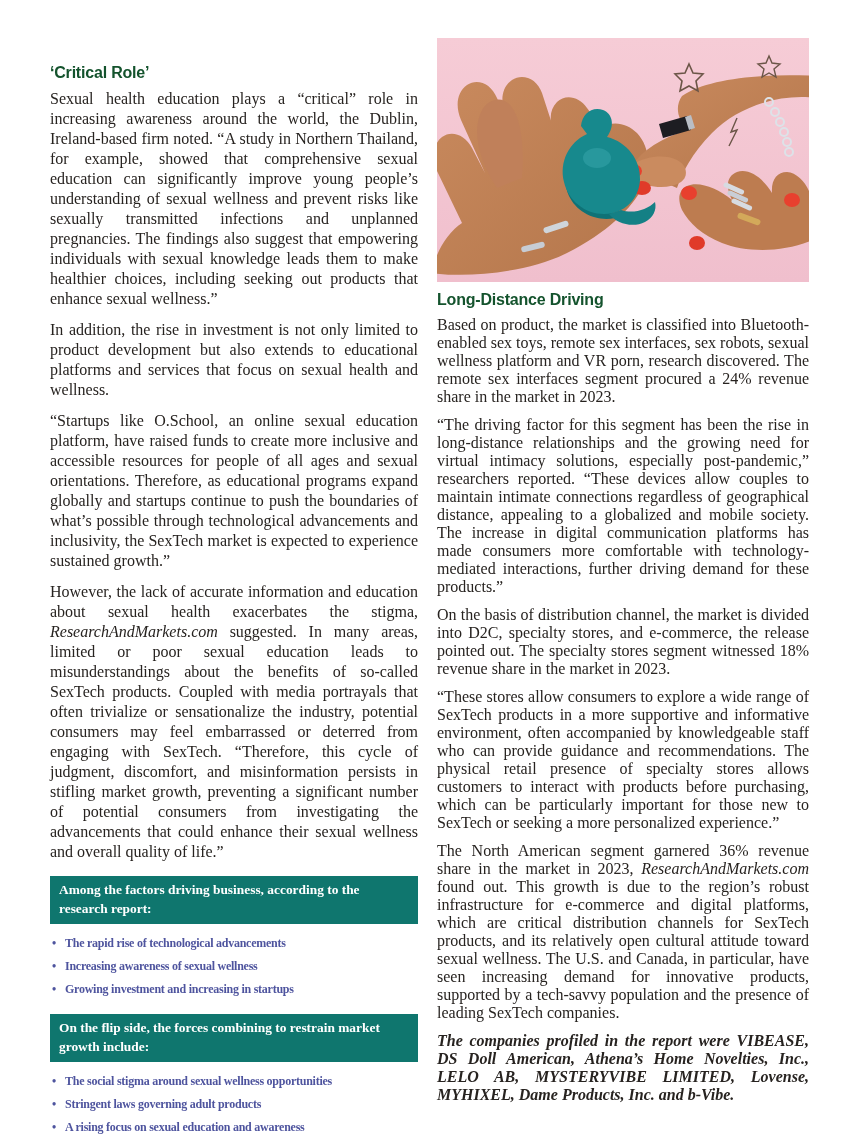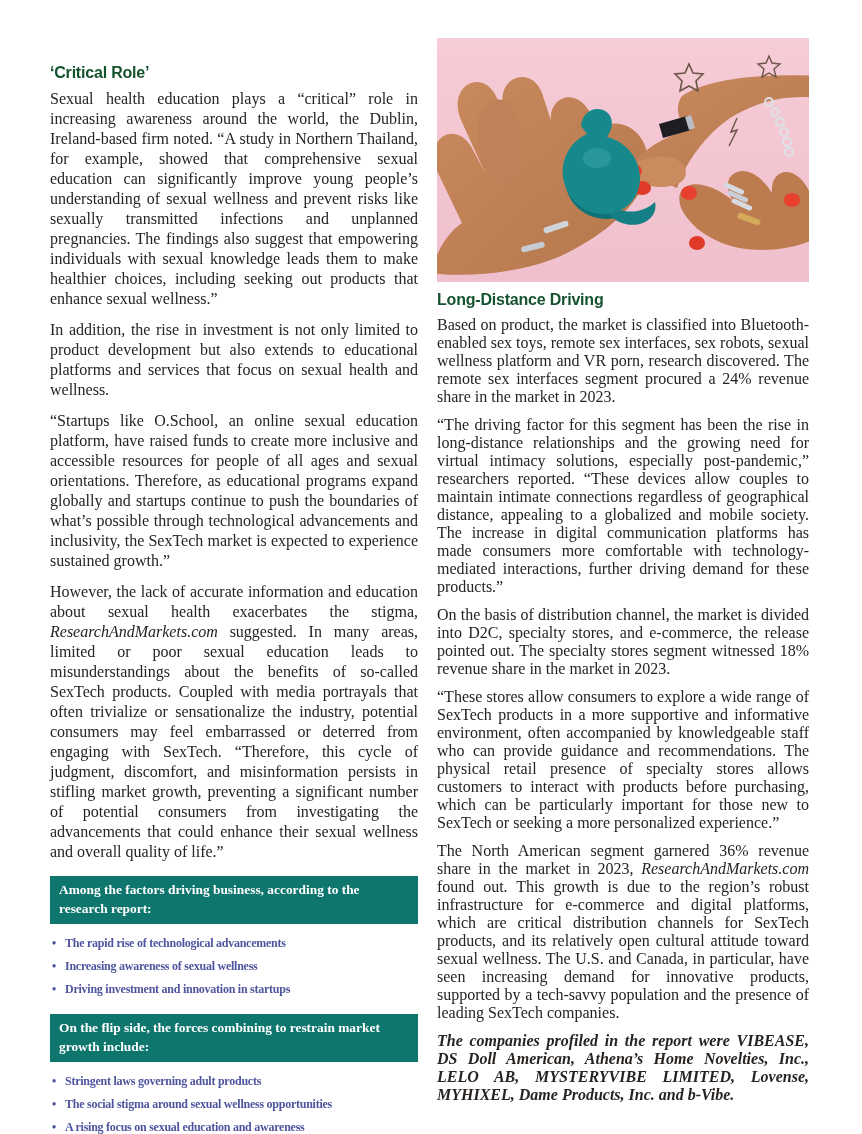--- a/index.html
+++ b/index.html
@@ -92,27 +92,27 @@
 
     <p class="body">Sexual health education plays a “critical” role in increasing awareness around the world, the Dublin, Ireland-based firm noted. “A study in Northern Thailand, for example, showed that comprehensive sexual education can significantly improve young people’s understanding of sexual wellness and prevent risks like sexually transmitted infections and unplanned pregnancies. The findings also suggest that empowering individuals with sexual knowledge leads them to make healthier choices, including seeking out products that enhance sexual wellness.”</p>
     <p class="body">In addition, the rise in investment is not only limited to product development but also extends to educational platforms and services that focus on sexual health and wellness.</p>
     <p class="body">“Startups like O.School, an online sexual education platform, have raised funds to create more inclusive and accessible resources for people of all ages and sexual orientations. Therefore, as educational programs expand globally and startups continue to push the boundaries of what’s possible through technological advancements and inclusivity, the SexTech market is expected to experience sustained growth.”</p>
     <p class="body"><span>However, the lack of accurate information and education about sexual health exacerbates the stigma, </span><i>ResearchAndMarkets.com</i><span> suggested. In many areas, limited or poor sexual education leads to misunderstandings about the benefits of so-called SexTech products. Coupled with media portrayals that often trivialize or sensationalize the industry, potential consumers may feel embarrassed or deterred from engaging with SexTech. “Therefore, this cycle of judgment, discomfort, and misinformation persists in stifling market growth, preventing a significant number of potential consumers from investigating the advancements that could enhance their sexual wellness and overall quality of life.”</span></p>
 
     <div class="banner">Among the factors driving business, according to the research report:</div>
     <ul class="bullets">
       <li>The rapid rise of technological advancements</li>
       <li>Increasing awareness of sexual wellness</li>
-      <li>Driving investment and innovation in startups</li>
+      <li>Growing investment and increasing in startups</li>
     </ul>
 
     <div class="banner">On the flip side, the forces combining to restrain market growth include:</div>
     <ul class="bullets">
+      <li>The social stigma around sexual wellness opportunities</li>
       <li>Stringent laws governing adult products</li>
-      <li>The social stigma around sexual wellness opportunities</li>
       <li>A rising focus on sexual education and awareness</li>
       <li>Restrictions on transactions related to adult content or products</li>
       <li>The influence of social media and digital marketing challenges</li>
     </ul>
   </div>
 
   <div class="col-right">
 
     <svg class="photo" viewBox="0 0 372 244" role="img" aria-label="Two hands with red nail polish, silver rings, a chain bracelet and star tattoos holding a teal couples vibrator against a pink background">
       <defs>

